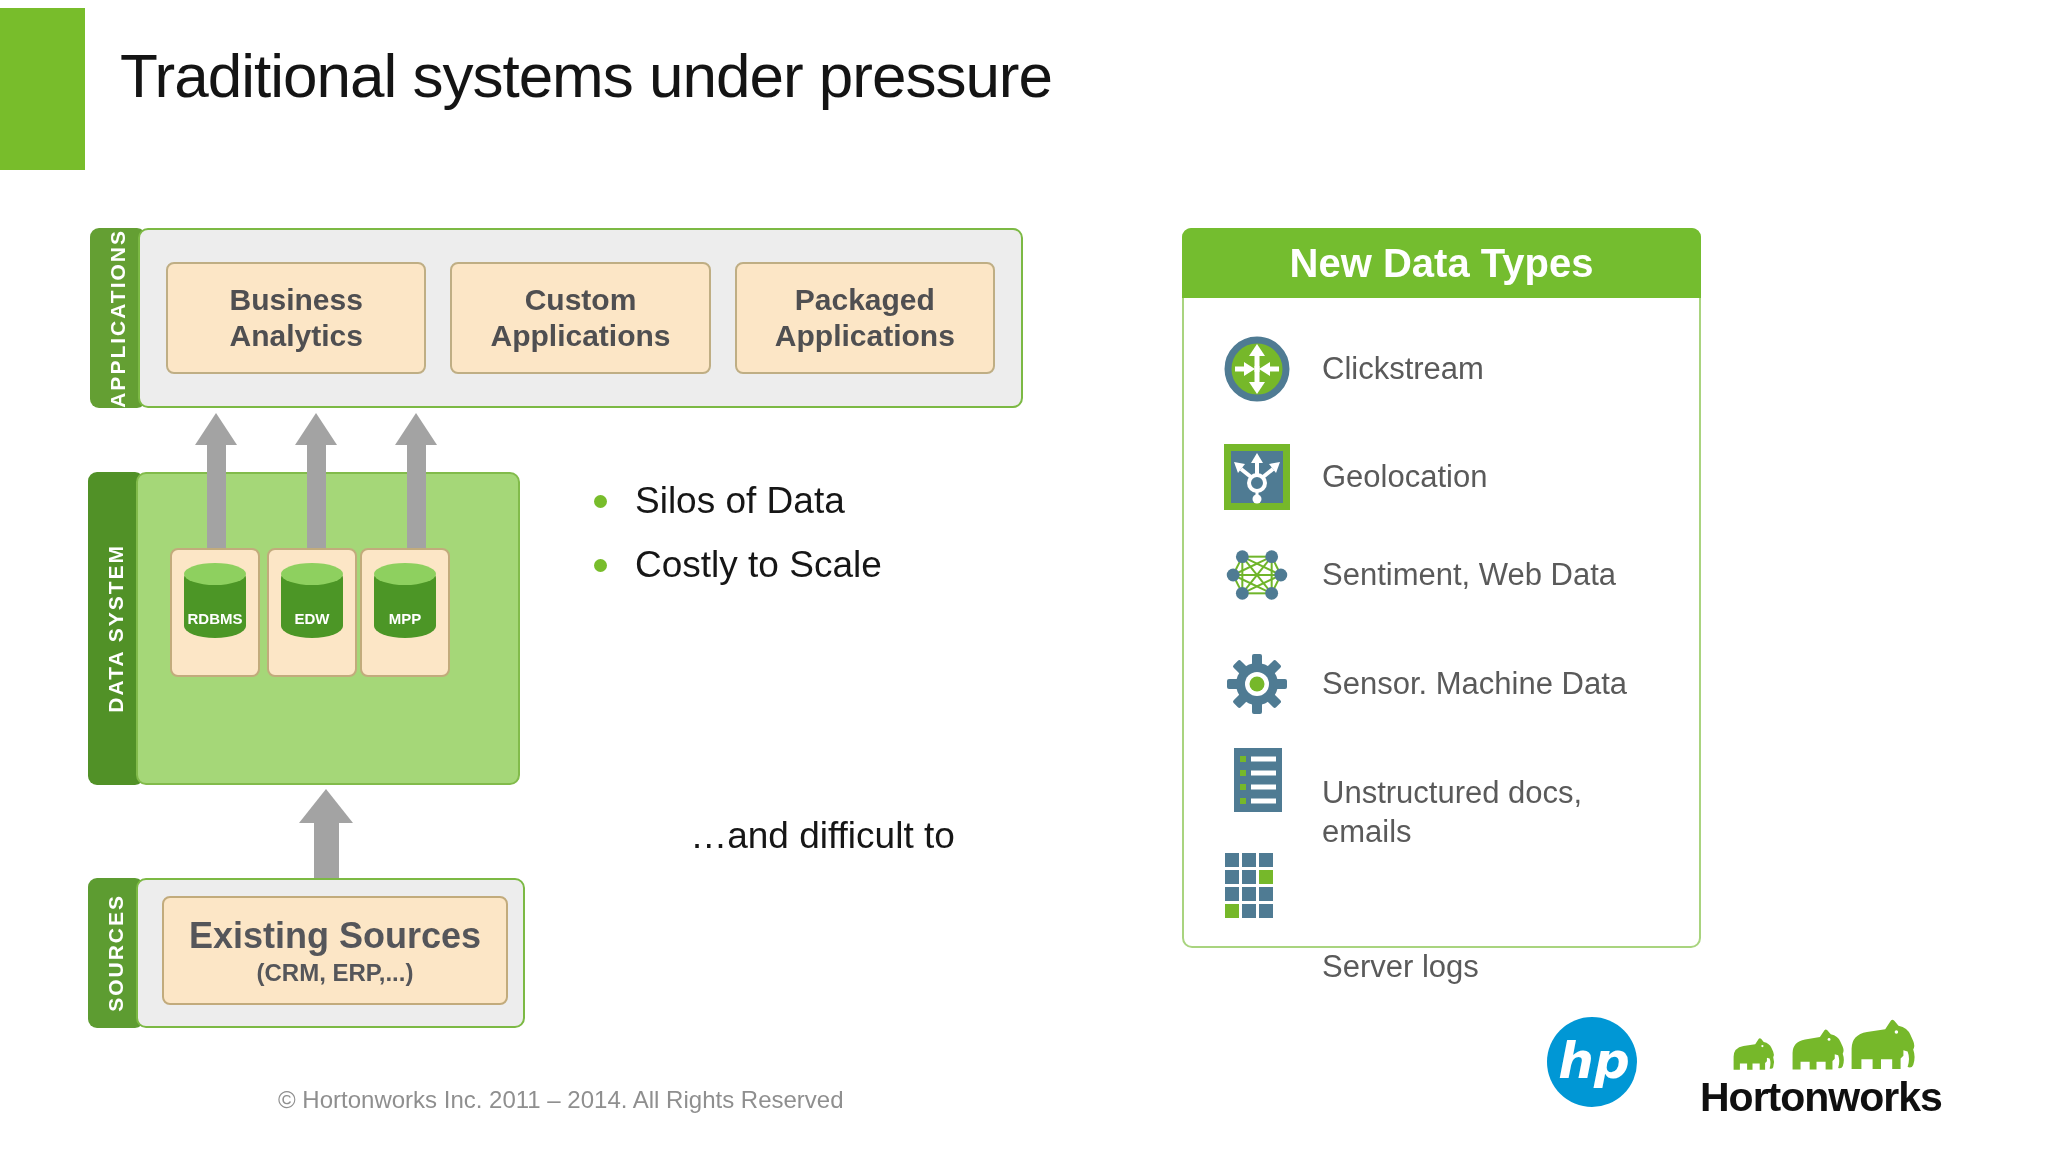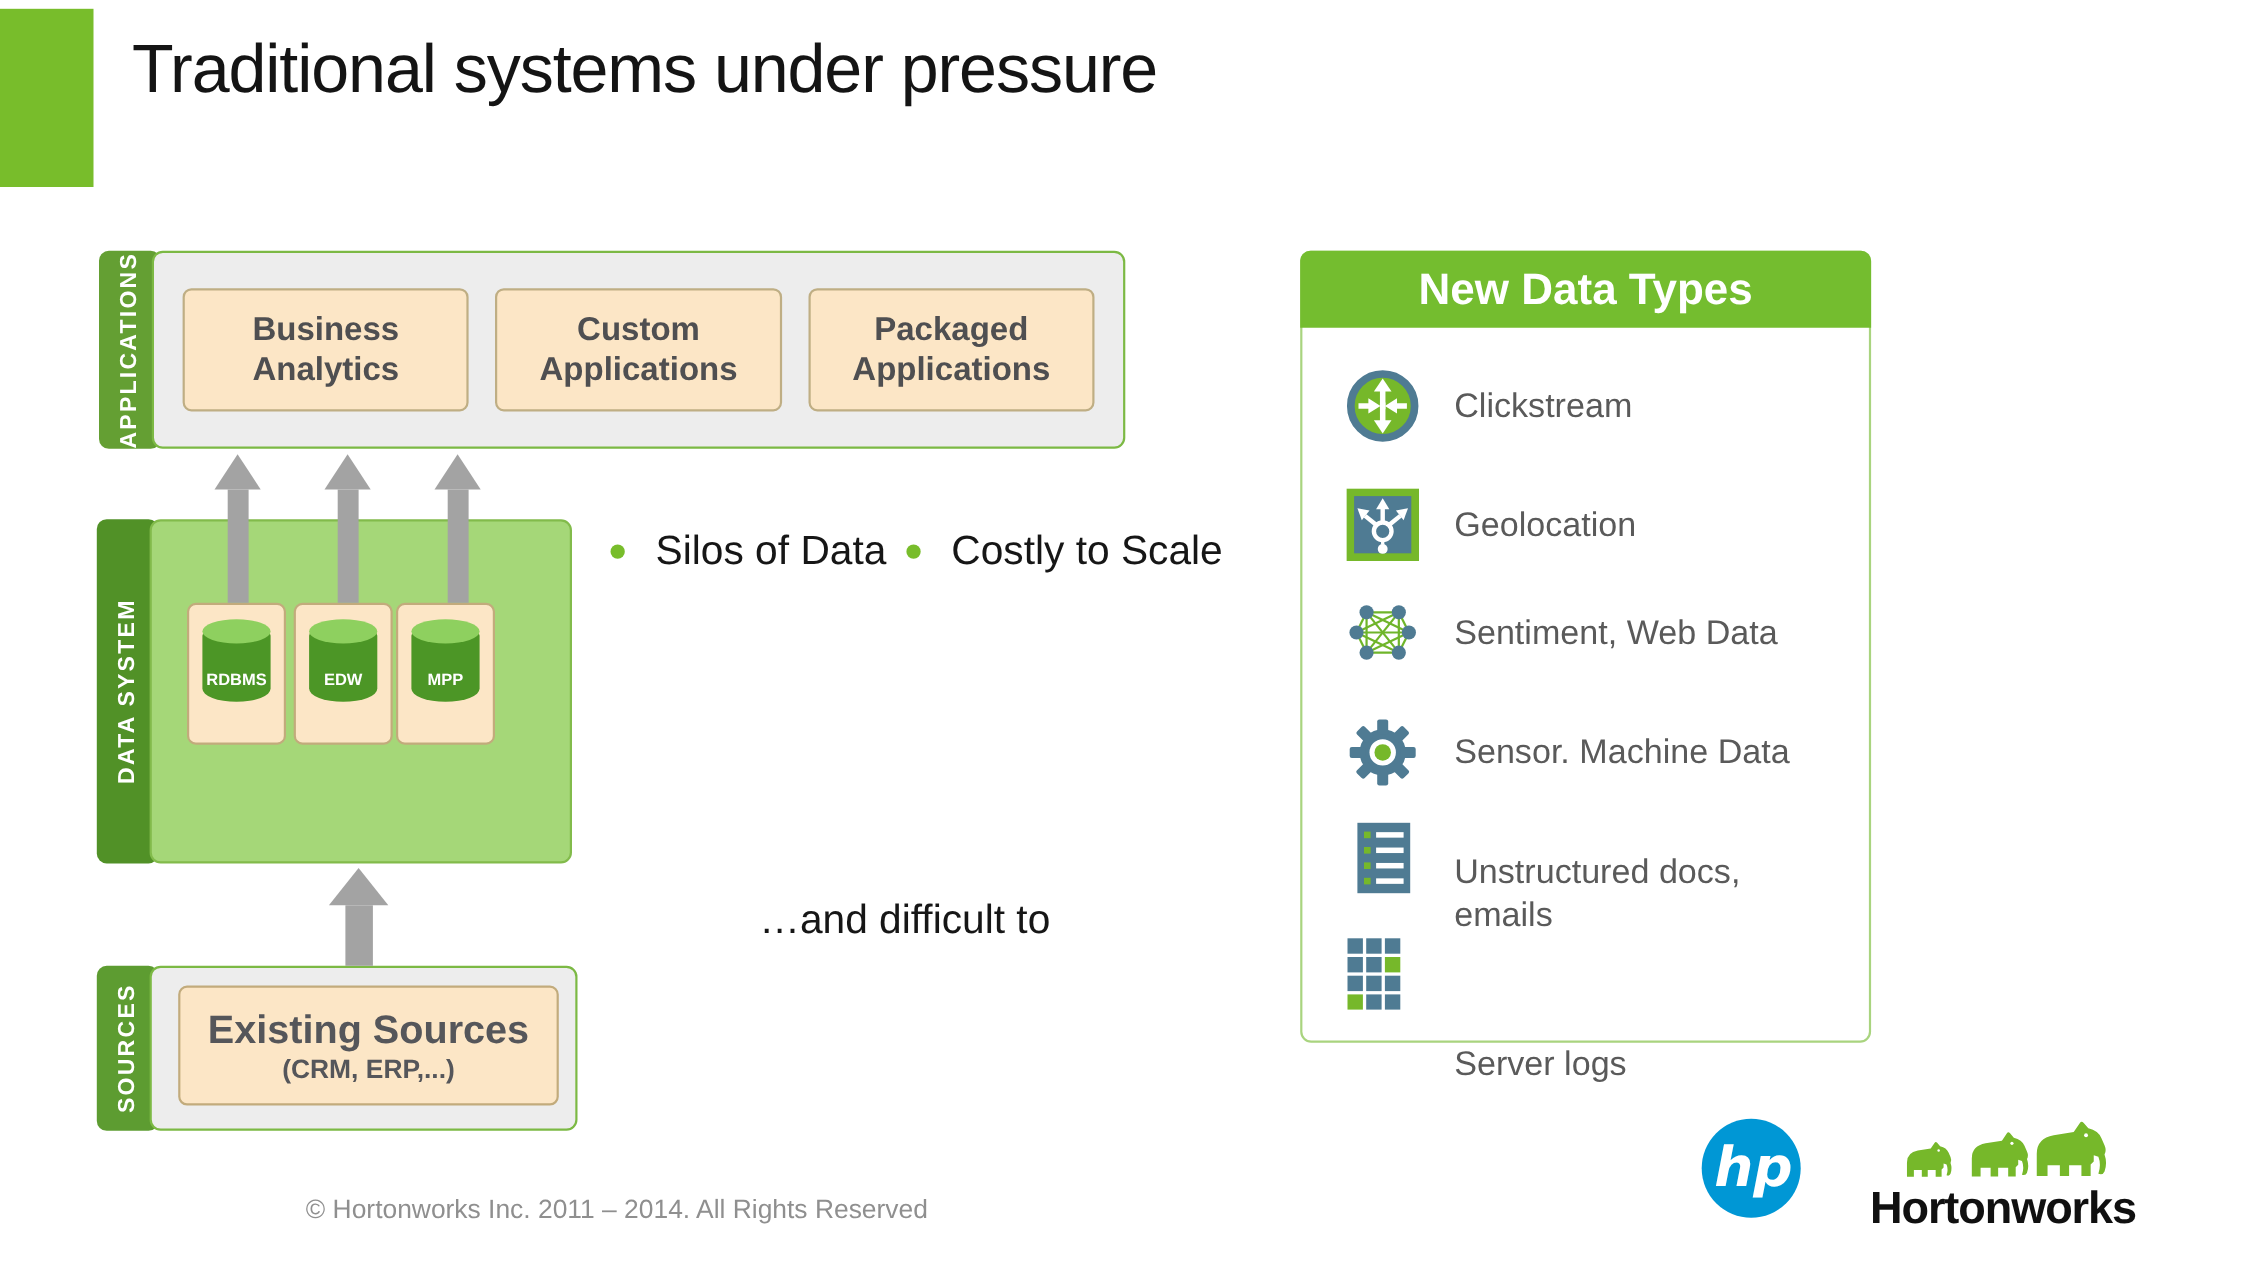--- a/index.html
+++ b/index.html
@@ -2,21 +2,21 @@
 <html><head>
 <meta charset="utf-8">
 <style>
   html,body{margin:0;padding:0;}
   body{
     width:2048px;height:1153px;position:relative;overflow:hidden;
     background:#ffffff;font-family:"Liberation Sans", sans-serif;
   }
   
   .accent-square{position:absolute;left:0;top:8px;width:85px;height:162px;background:#78bd2b;}
-  .title{position:absolute;left:120px;top:28px;font-size:62px;color:#141414;letter-spacing:-1px;white-space:nowrap;}
+  .title{position:absolute;left:120px;top:40px;font-size:62px;color:#141414;letter-spacing:-1px;white-space:nowrap;}
 
   
   .group{position:absolute;display:flex;}
   .tab{
     width:56px;margin-right:-8px;border-radius:9px;z-index:0;
     display:flex;align-items:center;justify-content:center;
   }
   .tab-text{
     writing-mode:vertical-rl;transform:rotate(180deg);
     color:#fff;font-weight:bold;font-size:21px;letter-spacing:2px;white-space:nowrap;
@@ -67,21 +67,21 @@
   .arr .head{width:0;height:0;border-left:21px solid transparent;border-right:21px solid transparent;border-bottom:32px solid #a3a3a3;}
   .arr .shaft{width:19px;background:#a3a3a3;flex:1;}
   .a1{left:195px;top:413px;height:135px;width:42px;}
   .a2{left:295px;top:413px;height:135px;width:42px;}
   .a3{left:395px;top:413px;height:135px;width:42px;}
   .ab{left:299px;top:789px;height:89px;width:54px;}
   .ab .head{border-left:27px solid transparent;border-right:27px solid transparent;border-bottom:34px solid #a3a3a3;}
   .ab .shaft{width:25px;}
 
   
-  .bullets{position:absolute;left:555px;top:478px;display:flex;flex-direction:row;gap:18px;}
+  .bullets{position:absolute;left:594px;top:478px;display:flex;flex-direction:column;gap:18px;}
   .bullet-row{display:flex;align-items:flex-start;}
   .bullet-dot{width:13px;height:13px;border-radius:50%;background:#78bd2b;margin-top:17px;margin-right:28px;flex:none;}
   .bullet-text{font-size:37px;color:#161616;line-height:1.25;white-space:nowrap;}
   .callout{position:absolute;left:595px;top:812px;width:455px;text-align:center;font-size:37px;line-height:1.3;color:#161616;}
 
   
   .panel{
     position:absolute;left:1182px;top:228px;width:519px;height:720px;
     background:#fff;border:2px solid #a9d47f;border-radius:10px;box-sizing:border-box;
   }

